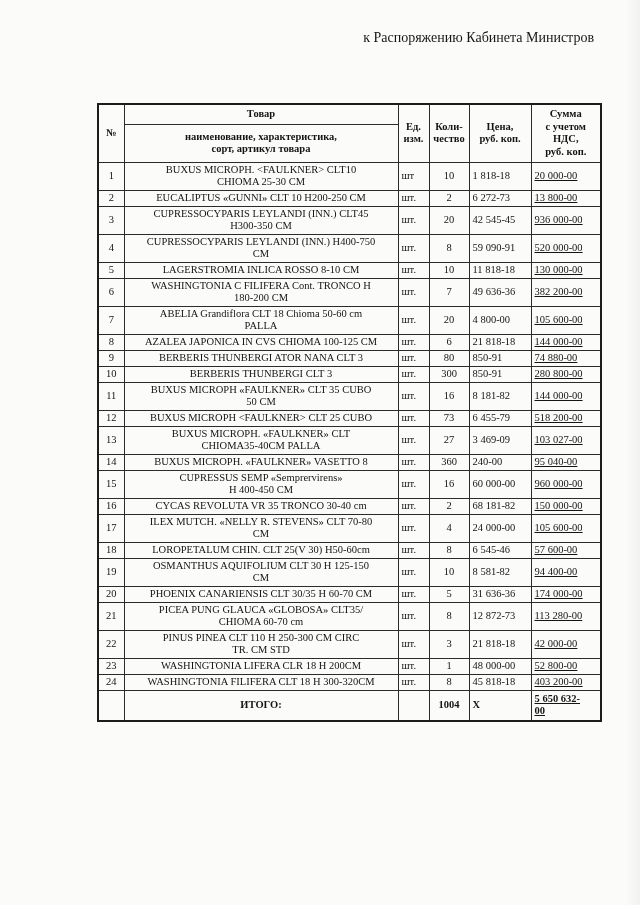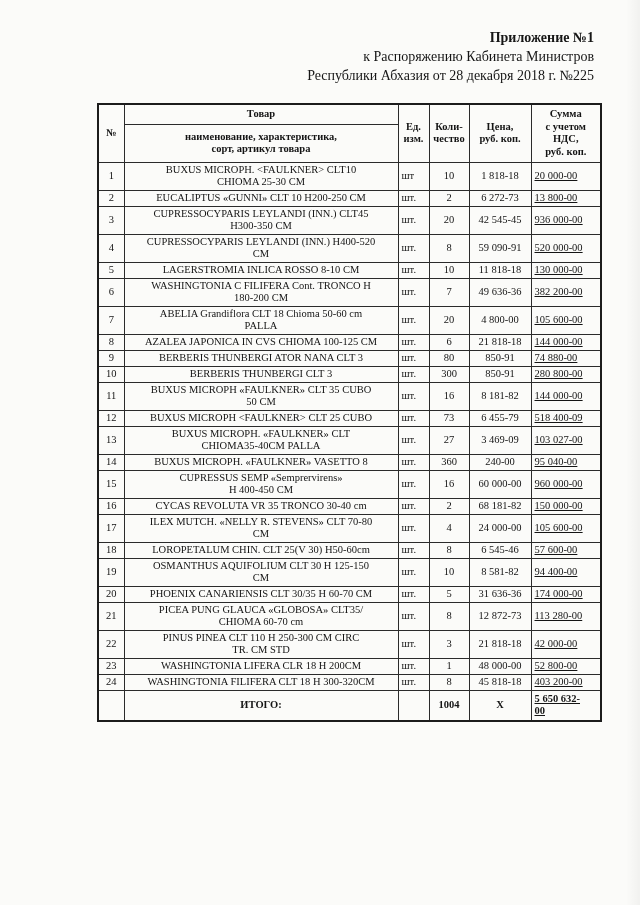--- a/index.html
+++ b/index.html
@@ -48,35 +48,33 @@
     font-weight: bold;
     text-align: center;
     white-space: pre-line;
   }
   .h-top { height: 20px; }
   .h-sub { height: 38px; }
   td.c-num   { text-align: center; }
   td.c-name  { text-align: center; white-space: pre-line; }
   td.c-unit  { text-align: left; }
   td.c-qty   { text-align: center; }
-  td.c-price { text-align: center; }
+  td.c-price { }
   td.c-sum   { white-space: pre-line; text-decoration: underline; }
   table.goods tbody td { height: 13px; }
   tr.total-row td { font-weight: bold; height: 27px; }
   tr.total-row td.c-name { }
 </style>
 </head>
 <body>
 
 <div class="scan-shade"></div>
 
 <div class="doc-header">
-  <div class="l1">Приложение №1</div>
   <div class="l2">к Распоряжению Кабинета Министров</div>
-  <div class="l3">Республики Абхазия от 28 декабря 2018 г. №225</div>
 </div>
 
 <table class="goods">
   <colgroup>
     <col style="width:26px">
     <col style="width:274px">
     <col style="width:31px">
     <col style="width:40px">
     <col style="width:62px">
     <col style="width:70px">
@@ -123,21 +121,21 @@
         <td class="c-num">3</td>
         <td class="c-name">CUPRESSOCYPARIS LEYLANDI (INN.) CLT45
 H300-350 CM</td>
         <td class="c-unit">шт.</td>
         <td class="c-qty">20</td>
         <td class="c-price">42 545-45</td>
         <td class="c-sum">936 000-00</td>
       </tr>
       <tr>
         <td class="c-num">4</td>
-        <td class="c-name">CUPRESSOCYPARIS LEYLANDI (INN.) H400-520
+        <td class="c-name">CUPRESSOCYPARIS LEYLANDI (INN.) H400-750
 CM</td>
         <td class="c-unit">шт.</td>
         <td class="c-qty">8</td>
         <td class="c-price">59 090-91</td>
         <td class="c-sum">520 000-00</td>
       </tr>
       <tr>
         <td class="c-num">5</td>
         <td class="c-name">LAGERSTROMIA INLICA ROSSO 8-10 CM</td>
         <td class="c-unit">шт.</td>
@@ -195,21 +193,21 @@
         <td class="c-qty">16</td>
         <td class="c-price">8 181-82</td>
         <td class="c-sum">144 000-00</td>
       </tr>
       <tr>
         <td class="c-num">12</td>
         <td class="c-name">BUXUS MICROPH &lt;FAULKNER&gt; CLT 25 CUBO</td>
         <td class="c-unit">шт.</td>
         <td class="c-qty">73</td>
         <td class="c-price">6 455-79</td>
-        <td class="c-sum">518 400-09</td>
+        <td class="c-sum">518 200-00</td>
       </tr>
       <tr>
         <td class="c-num">13</td>
         <td class="c-name">BUXUS MICROPH. «FAULKNER» CLT
 CHIOMA35-40CM PALLA</td>
         <td class="c-unit">шт.</td>
         <td class="c-qty">27</td>
         <td class="c-price">3 469-09</td>
         <td class="c-sum">103 027-00</td>
       </tr>

